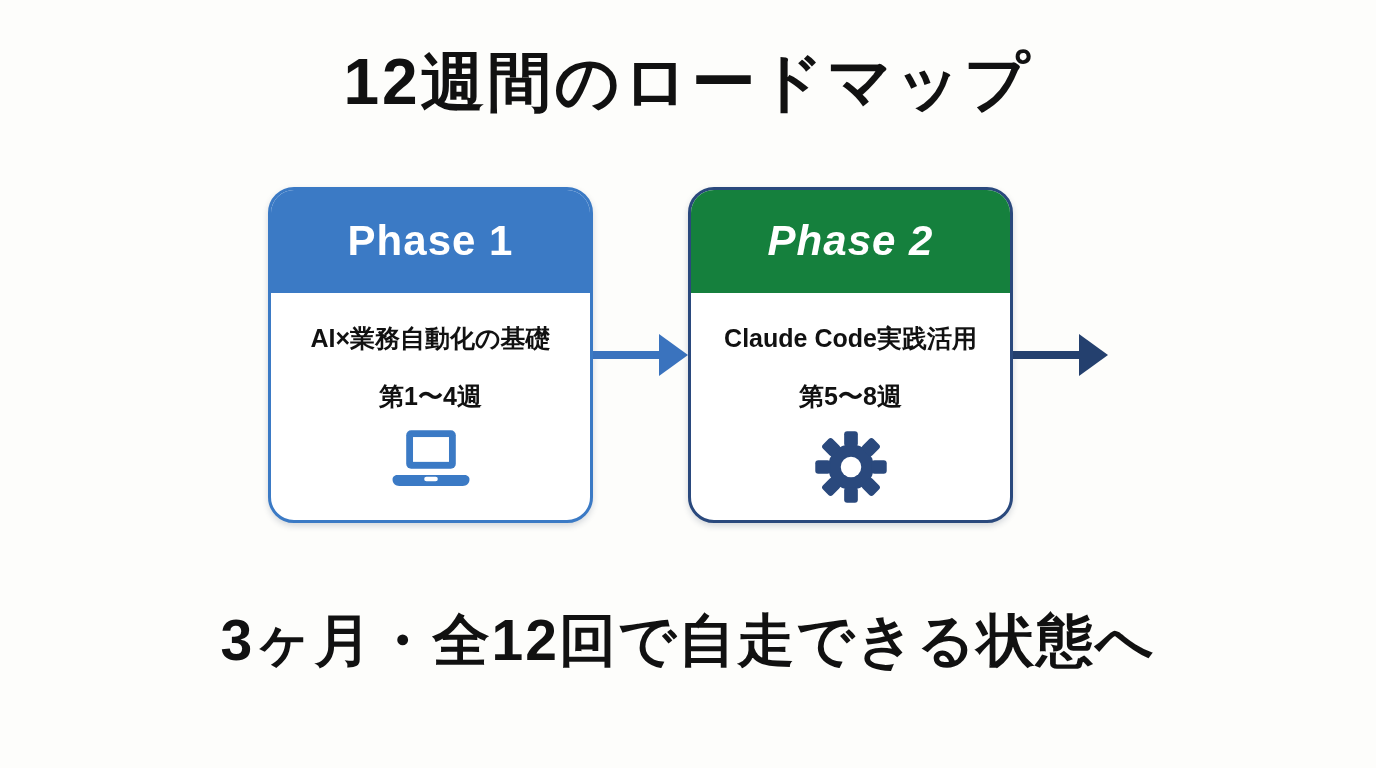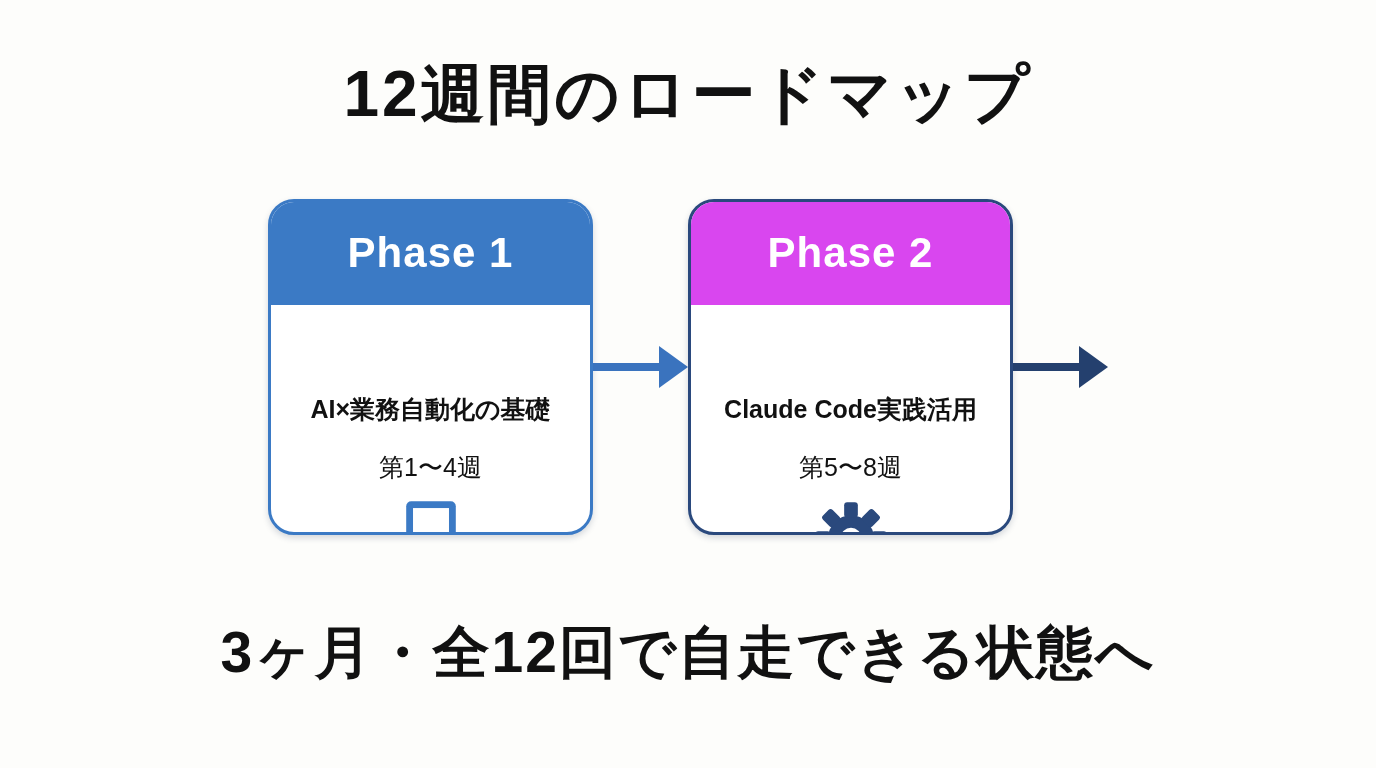--- a/index.html
+++ b/index.html
@@ -7,67 +7,66 @@
   body {
     background: #fdfdfb;
     color: #111111;
     font-family: "Liberation Sans", "DejaVu Sans", sans-serif;
   }
   .slide {
     width: 1376px; height: 768px;
     display: flex; flex-direction: column; align-items: center;
   }
   .title {
-    margin-top: 56px;
+    margin-top: 44px;
     font-size: 64px;
     font-weight: bold;
     letter-spacing: 3px;
     line-height: 1.2;
     text-align: center;
   }
   .cards-row {
     margin-top: 66px;
     display: flex;
     align-items: center;
     justify-content: center;
   }
   .phase-card {
     width: 325px; height: 336px;
     background: #ffffff;
     border: 3px solid #333;
     border-radius: 26px;
     overflow: hidden;
     display: flex; flex-direction: column;
     box-shadow: 0 3px 6px rgba(30,43,77,0.18);
-    gap: 47px;
   }
   .card-header {
     height: 103px;
     flex: 0 0 103px;
     display: flex; align-items: center; justify-content: center;
     color: #ffffff;
     font-size: 42px;
     font-weight: bold;
     letter-spacing: 1px;
   }
   .card-body {
     flex: 1;
     display: flex; flex-direction: column; align-items: center;
-    padding-top: 40px;
+    padding-top: 28px;
   }
   .card-topic {
     font-size: 25px;
     font-weight: bold;
     line-height: 34px;
     white-space: nowrap;
   }
   .card-weeks {
     margin-top: 24px;
     font-size: 25px;
-    font-weight: normal;
+    font-weight: bold;
     line-height: 34px;
   }
   .card-icon {
     margin-top: 16px;
     display: flex; align-items: center; justify-content: center;
   }
   .connector {
     width: 95px; height: 60px;
     display: flex; align-items: center; justify-content: center;
   }
@@ -107,21 +106,21 @@
     </div>
 
     <div class="connector" style="color: rgb(58, 115, 190);">
       <svg width="95" height="60" viewBox="0 0 95 60" aria-hidden="true">
         <rect x="0" y="26" width="70" height="8" fill="currentColor"></rect>
         <polygon points="66,9 66,51 95,30" fill="currentColor"></polygon>
       </svg>
     </div>
 
     <div class="phase-card" style="border-color: rgb(42, 73, 125);">
-      <div class="card-header" style="background-color: #d946ef;">
+      <div class="card-header" style="background-color: #15803d; font-style: italic;">
         <span>Phase 2</span>
       </div>
       <div class="card-body">
         <div class="card-topic">Claude Code実践活用</div>
         <div class="card-weeks">第5〜8週</div>
         <div class="card-icon" style="color: rgb(42, 73, 125);">
           <svg width="76" height="76" viewBox="0 0 100 100" aria-hidden="true">
             <g fill="currentColor">
               <circle cx="50" cy="50" r="30"></circle>
               <rect x="41" y="3" width="18" height="20" rx="4"></rect>

